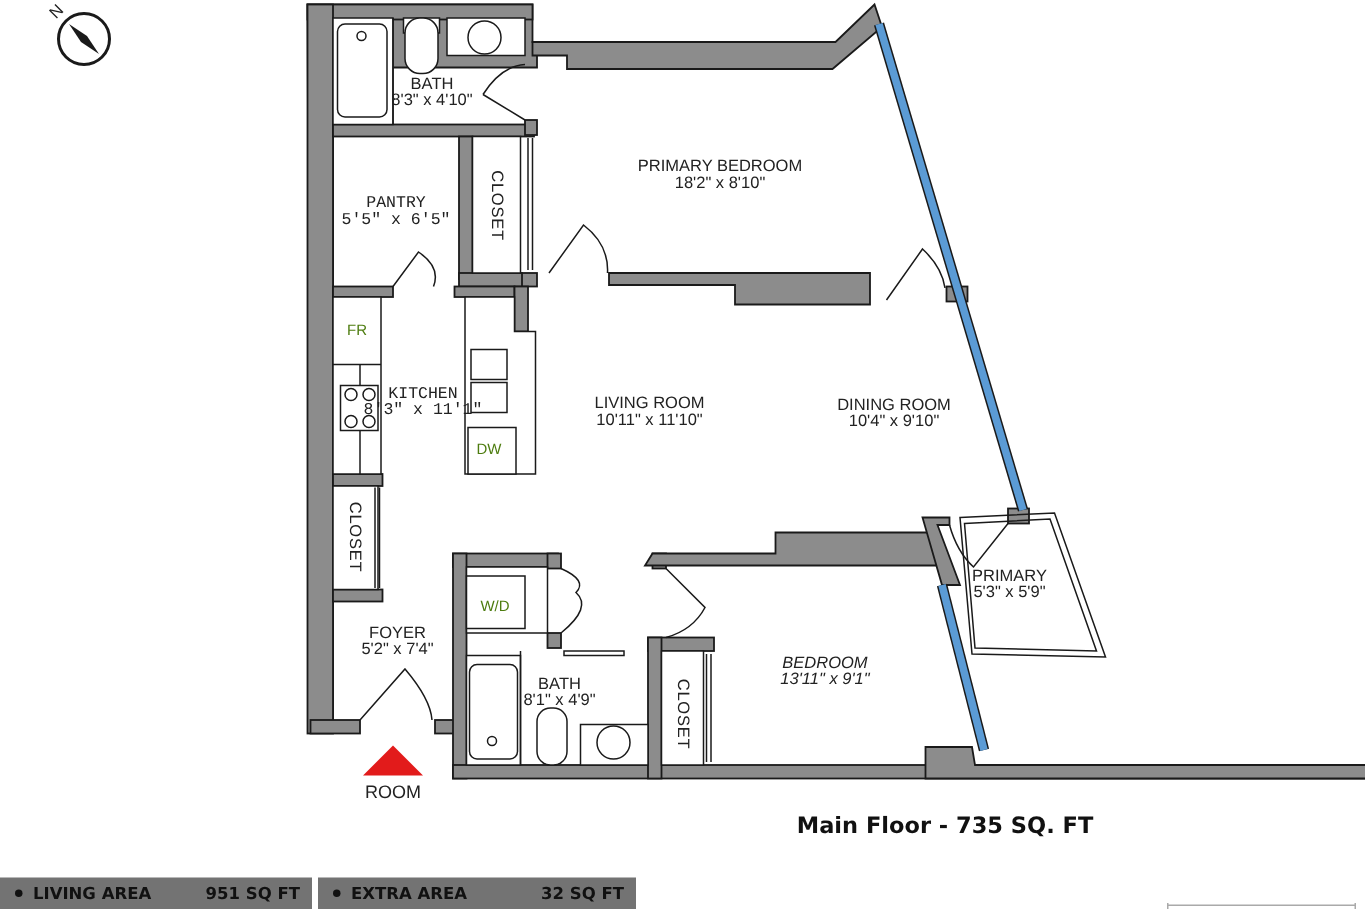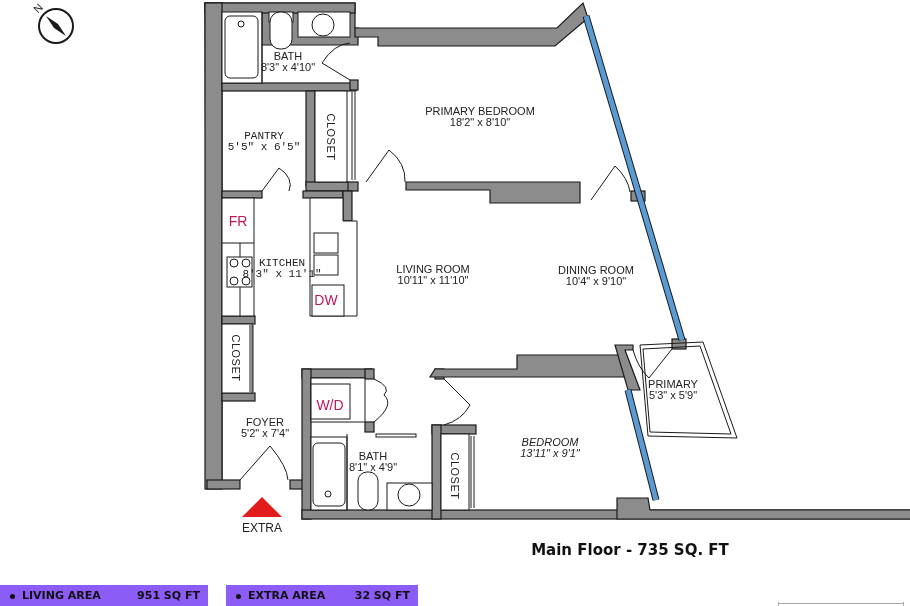--- a/index.html
+++ b/index.html
@@ -1,27 +1,27 @@
 <!DOCTYPE html>
 <html><head>
 <meta charset="utf-8">
 <style>
   html, body { margin: 0; padding: 0; background: #ffffff; }
   body { width: 910px; height: 606px; position: relative; overflow: hidden; font-family: "Liberation Sans", sans-serif; }
   #plan { position: absolute; left: 0; top: 0; width: 910px; height: 606px; }
   .room-label { position: absolute; text-align: center; color: #222; font-family: "Liberation Sans", sans-serif; font-size: 11px; line-height: 11px; white-space: nowrap; transform: translateX(-50%); }
   .room-label .dim { display: block; }
-  .fixture-label { position: absolute; color: #be185d; font-size: 14px; font-family: "Liberation Sans", sans-serif; transform: translate(-50%, -50%); }
+  .fixture-label { position: absolute; color: #4d7c0f; font-size: 10px; font-family: "Liberation Sans", sans-serif; transform: translate(-50%, -50%); }
   .vert { position: absolute; color: #222; font-size: 11px; font-family: "Liberation Sans", sans-serif; transform: translate(-50%, -50%) rotate(90deg); white-space: nowrap; letter-spacing: 0.5px; }
   .entry-label { position: absolute; left: 262px; top: 521px; transform: translateX(-50%); font-size: 12px; color: #222; }
   .summary { position: absolute; left: 520px; top: 540px; width: 220px; text-align: center; font-family: "DejaVu Sans", sans-serif; font-weight: bold; font-size: 15px; line-height: 21px; color: #111; }
   .footer { position: absolute; left: 0; top: 585px; height: 21px; display: flex; gap: 4px; }
-  .footer-cell { background: #8b5cf6; height: 21px; display: flex; align-items: center; justify-content: space-between; padding: 0 8px 0 10px; box-sizing: border-box; font-family: "DejaVu Sans", sans-serif; font-weight: bold; font-size: 11px; color: #111; }
+  .footer-cell { background: #737373; height: 21px; display: flex; align-items: center; justify-content: space-between; padding: 0 8px 0 10px; box-sizing: border-box; font-family: "DejaVu Sans", sans-serif; font-weight: bold; font-size: 11px; color: #111; }
   .footer-cell.living { width: 208px; }
-  .footer-cell.extra { width: 192px; margin-left: 14px; }
+  .footer-cell.extra { width: 212px; }
   .footer-cell .dot { display: inline-block; width: 5px; height: 5px; border-radius: 50%; background: #111; margin-right: 7px; vertical-align: middle; }
   .scale-bar { position: absolute; left: 778px; top: 603px; width: 126px; height: 3px; border-top: 1px solid #aaa; }
   .scale-bar::before, .scale-bar::after { content: ""; position: absolute; top: -2px; width: 1px; height: 4px; background: #aaa; }
   .scale-bar::before { left: 0; } .scale-bar::after { right: 0; }
   .compass { position: absolute; left: 36px; top: 6px; width: 40px; height: 40px; }
   .compass-n { position: absolute; left: 34px; top: 2px; font-size: 11px; transform: rotate(-45deg); color: #222; }
 </style>
 </head>
 <body>
 
@@ -192,21 +192,21 @@
 <span class="vert" style="left:455px; top:476px;">CLOSET</span>
 <div class="room-label" style="left:550px; top:437px;font-style:italic;">
   <span>BEDROOM</span>
   <span class="dim">13'11" x 9'1"</span>
 </div>
 
 <span class="fixture-label" style="left:238px; top:221px;">FR</span>
 <span class="fixture-label" style="left:326px; top:300px;text-align:right;">DW</span>
 <span class="fixture-label" style="left:330px; top:405px;">W/D</span>
 
-<span class="entry-label">EXTRA</span>
+<span class="entry-label">ROOM</span>
 
 <div class="summary">
   <div>Main Floor - 735 SQ. FT</div>
 </div>
 
 <div class="footer">
   <div class="footer-cell living">
     <span><span class="dot"></span><span>LIVING AREA</span></span>
     <span>951 SQ FT</span>
   </div>

